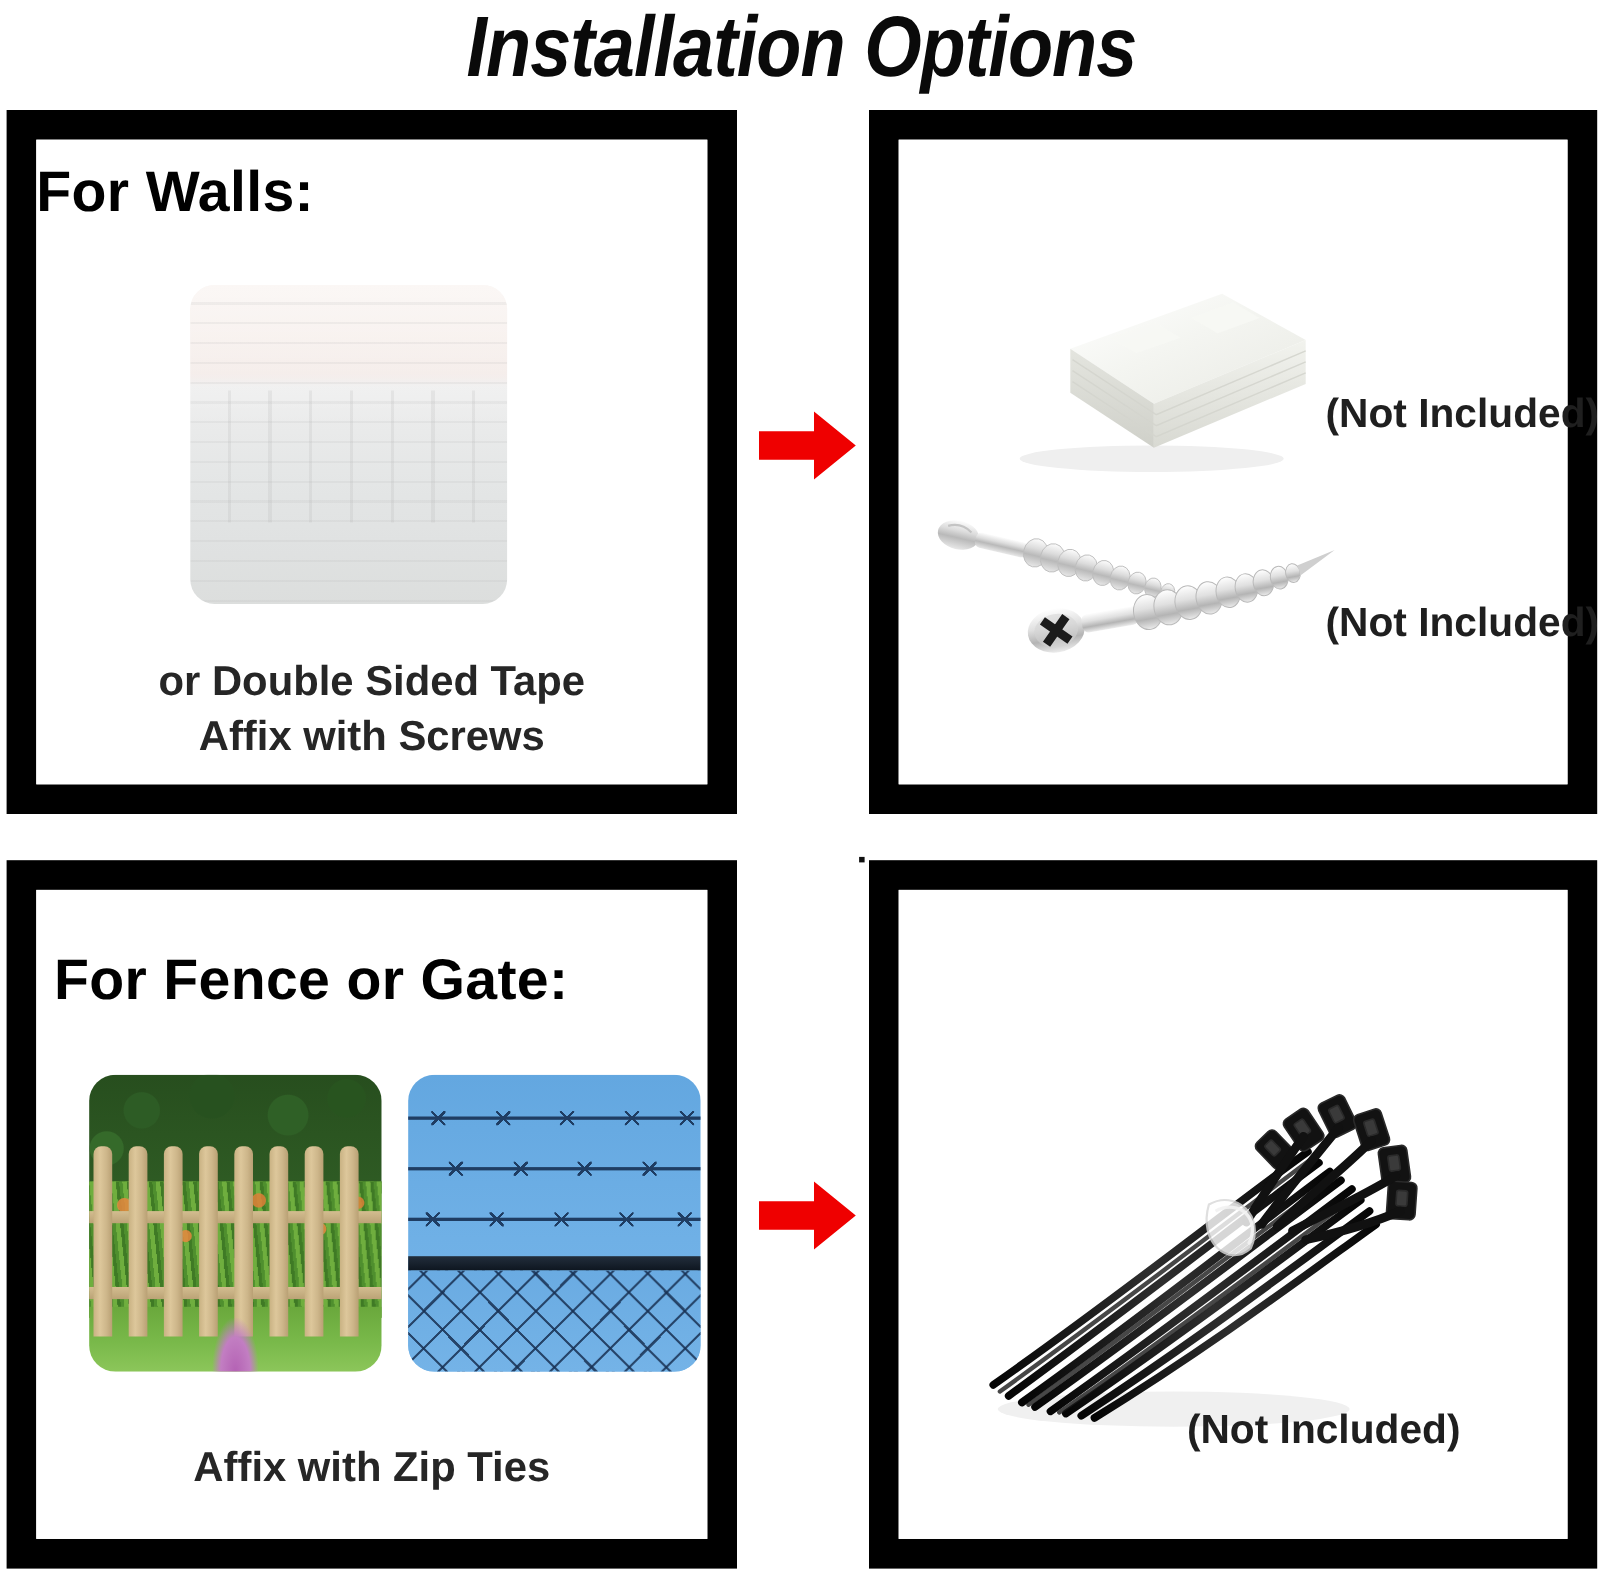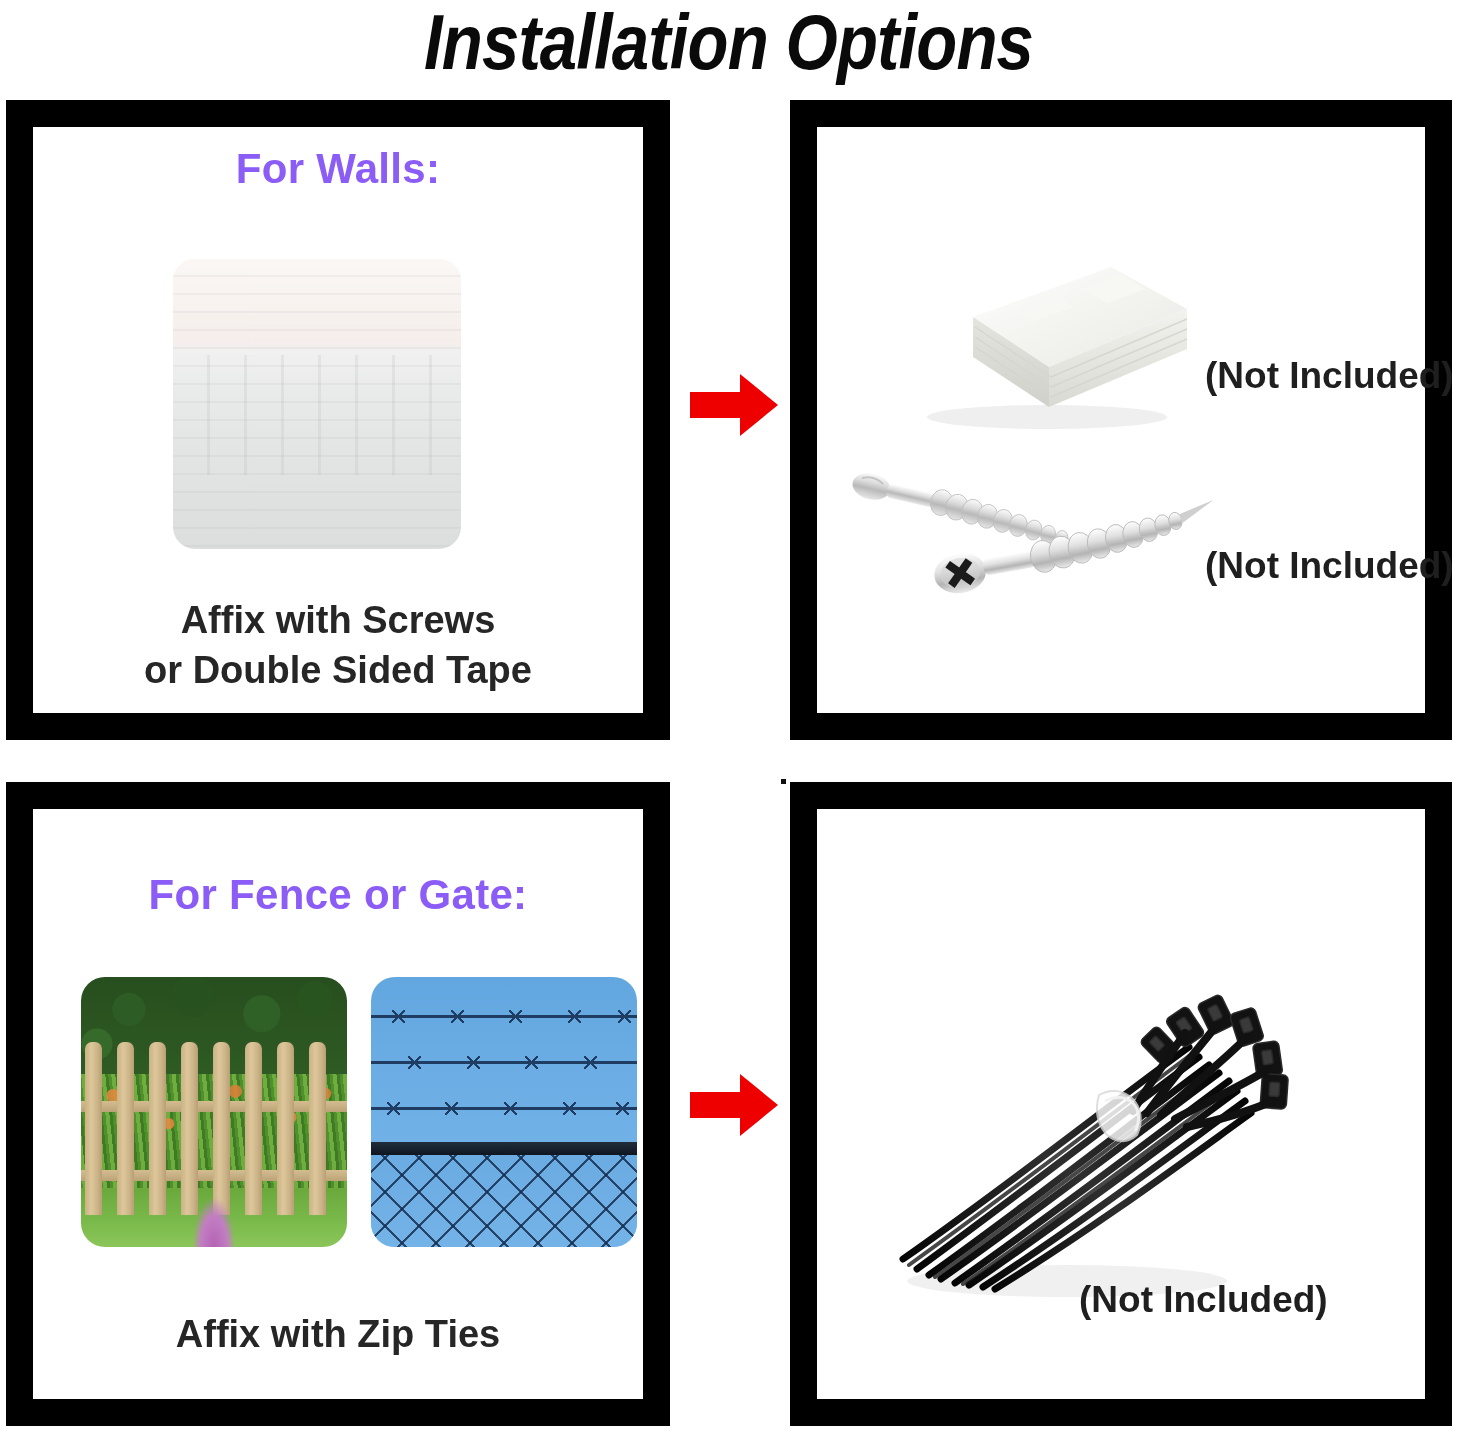--- a/index.html
+++ b/index.html
@@ -19,22 +19,22 @@
   
   .panel{position:absolute;background:#ffffff;border:27px solid #000000;box-sizing:border-box;}
   #panel-wall  {left:6px;  top:100px;  width:664px;height:640px;}
   #panel-hw    {left:790px;top:100px;  width:662px;height:640px;}
   #panel-fence {left:6px;  top:782px;  width:664px;height:644px;}
   #panel-ties  {left:790px;top:782px;  width:662px;height:644px;}
 
   .panel-inner{position:relative;width:100%;height:100%;background:#fff;}
 
   .heading{
-    position:absolute;left:0;width:100%;text-align:center;
-    font-size:42px;font-weight:bold;color:#8b5cf6;letter-spacing:.3px;
+    position:absolute;left:0;width:100%;text-align:left;
+    font-size:52px;font-weight:bold;color:#000000;letter-spacing:.3px;
   }
   .caption{
     position:absolute;left:0;width:100%;text-align:center;
     font-size:38px;font-weight:bold;color:#262626;line-height:1.32;
   }
   .ni-label{
     position:absolute;font-size:37px;font-weight:bold;color:#1f1f1f;white-space:nowrap;
   }
 
   
@@ -168,22 +168,22 @@
   <div class="panel-inner">
     <div class="heading" style="top:18px;">For Walls:</div>
 
     <div id="wall-photo">
       <div class="wash"></div>
       <div class="courses"></div>
       <div class="bricks"></div>
     </div>
 
     <div class="caption" style="top:468px;">
+      <div>or Double Sided Tape</div>
       <div>Affix with Screws</div>
-      <div>or Double Sided Tape</div>
     </div>
   </div>
 </div>
 
 <div class="arrow" id="arrow-top">
   <svg width="92" height="66" viewBox="0 0 92 66" xmlns="http://www.w3.org/2000/svg">
     <polygon points="2,20 52,20 52,2 90,33 52,64 52,46 2,46" fill="#ef0000"></polygon>
   </svg>
 </div>
 
@@ -283,21 +283,21 @@
         </g>
       </svg>
     </div>
     <div class="ni-label" style="left:388px;top:418px;">(Not Included)</div>
 
   </div>
 </div>
 
 <div class="panel" id="panel-fence">
   <div class="panel-inner">
-    <div class="heading" style="top:62px;">For Fence or Gate:</div>
+    <div class="heading" style="top:52px;margin-left:16px;">For Fence or Gate:</div>
 
     <div class="fence-photo" id="fence-wood">
       <div class="sky-hedge"></div>
       <div class="grass-tall"></div>
       <div class="flowers"></div>
       <div class="lawn"></div>
       <div class="pickets">
         <div class="rail" style="top:34%"></div>
         <div class="rail" style="top:74%"></div>
         <div class="picket" style="left:4px"></div>

